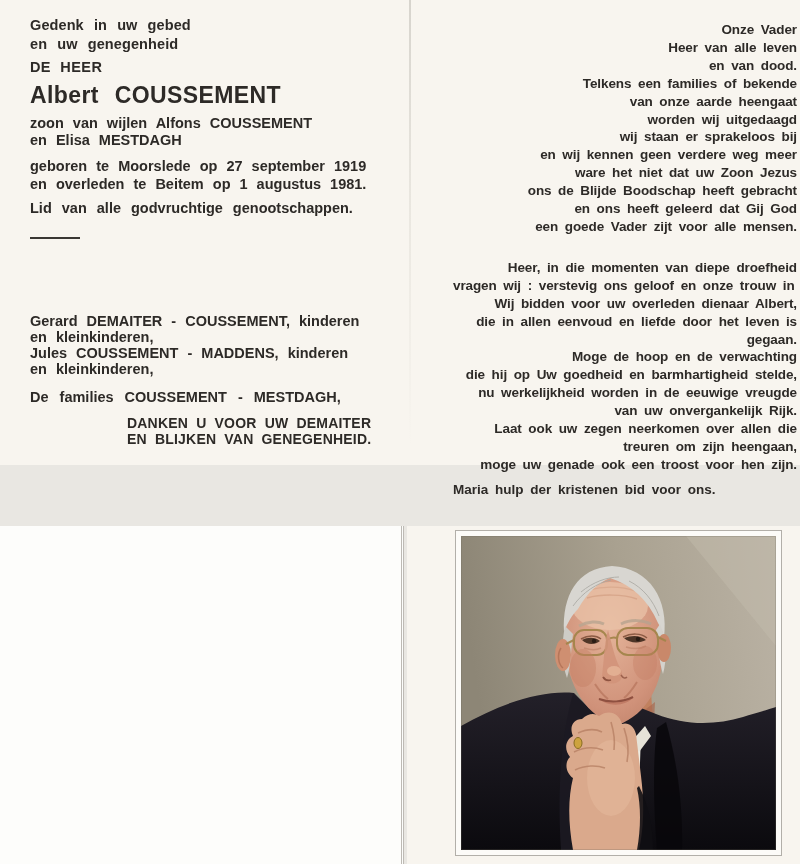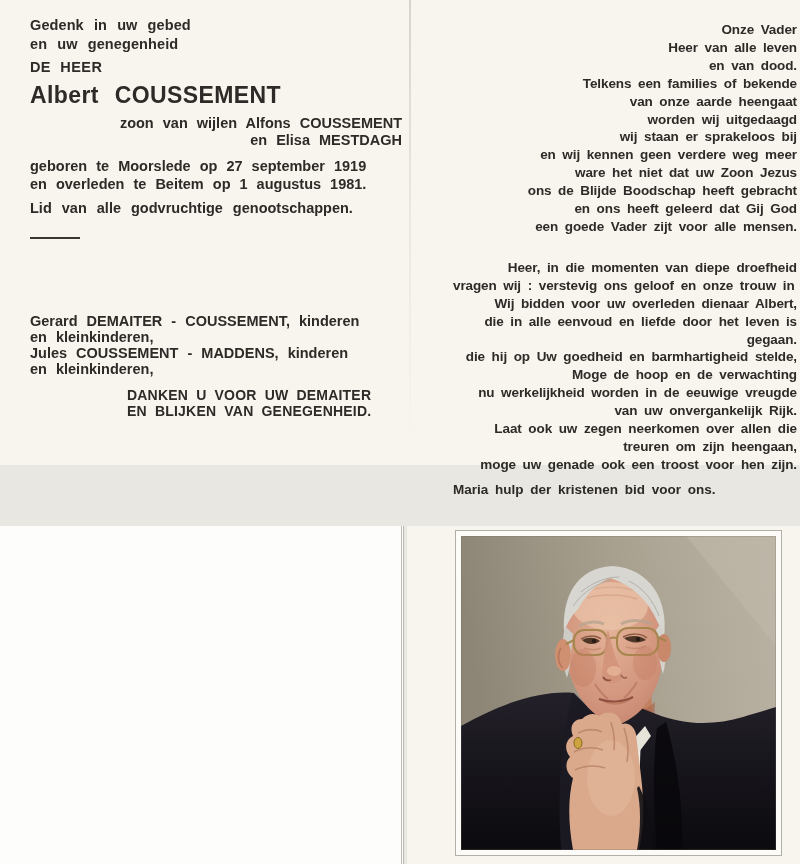--- a/index.html
+++ b/index.html
@@ -29,21 +29,21 @@
   }
   .col{position:absolute;font-weight:700;}
   .col-left{left:30px;top:16px;width:372px;}
   .col-right{left:453px;top:21px;width:344px;}
   .line{white-space:nowrap;}
 
   
   .intro .line{font-size:14.5px;line-height:19px;word-spacing:6px;letter-spacing:.1px;}
   .honorific{font-size:14.5px;margin-top:5px;word-spacing:5px;letter-spacing:.4px;}
   .deceased-name{font-size:23px;margin-top:7px;letter-spacing:.4px;word-spacing:9px;white-space:nowrap;}
-  .lineage .line{font-size:14.5px;line-height:17px;word-spacing:5px;text-align:right;}
+  .lineage .line{font-size:14.5px;line-height:17px;word-spacing:5px;}
   .lineage{margin-top:6px;}
   .dates .line{font-size:14.5px;line-height:18px;word-spacing:5px;}
   .dates{margin-top:8px;}
   .membership{font-size:14.5px;margin-top:7px;word-spacing:6px;white-space:nowrap;}
   .rule{width:50px;border-top:2.5px solid #3a3733;margin-top:21px;}
   .family{margin-top:74px;}
   .family .line{font-size:14.5px;line-height:16px;word-spacing:5px;}
   .families-line{font-size:14.5px;margin-top:12px;word-spacing:7px;white-space:nowrap;}
   .gratitude{margin-top:10px;margin-left:97px;}
   .gratitude .line{font-size:14px;line-height:16px;word-spacing:4px;letter-spacing:.2px;}
@@ -93,20 +93,21 @@
         <div class="line">en overleden te Beitem op 1 augustus 1981.</div>
       </div>
     <div class="membership line">Lid van alle godvruchtige genootschappen.</div>
     <div class="rule"></div>
     <div class="family">
         <div class="line">Gerard DEMAITER - COUSSEMENT, kinderen</div>
         <div class="line">en kleinkinderen,</div>
         <div class="line">Jules COUSSEMENT - MADDENS, kinderen</div>
         <div class="line">en kleinkinderen,</div>
       </div>
+    <div class="families-line">De families COUSSEMENT - MESTDAGH,</div>
     <div class="gratitude">
         <div class="line">DANKEN U VOOR UW DEMAITER</div>
         <div class="line">EN BLIJKEN VAN GENEGENHEID.</div>
       </div>
   </div>
 
   <div class="col col-right">
     <div class="prayer prayer-1">
         <div class="line">Onze Vader</div>
         <div class="line">Heer van alle leven</div>
@@ -118,24 +119,24 @@
         <div class="line">en wij kennen geen verdere weg meer</div>
         <div class="line">ware het niet dat uw Zoon Jezus</div>
         <div class="line">ons de Blijde Boodschap heeft gebracht</div>
         <div class="line">en ons heeft geleerd dat Gij God</div>
         <div class="line">een goede Vader zijt voor alle mensen.</div>
       </div>
     <div class="prayer prayer-2">
         <div class="line">Heer, in die momenten van diepe droefheid</div>
         <div class="line">vragen wij : verstevig ons geloof en onze trouw in U.</div>
         <div class="line">Wij bidden voor uw overleden dienaar Albert,</div>
-        <div class="line">die in alle eenvoud en liefde door het leven is</div>
+        <div class="line">die in allen eenvoud en liefde door het leven is</div>
         <div class="line">gegaan.</div>
+        <div class="line">Moge de hoop en de verwachting</div>
         <div class="line">die hij op Uw goedheid en barmhartigheid stelde,</div>
-        <div class="line">Moge de hoop en de verwachting</div>
         <div class="line">nu werkelijkheid worden in de eeuwige vreugde</div>
         <div class="line">van uw onvergankelijk Rijk.</div>
         <div class="line">Laat ook uw zegen neerkomen over allen die</div>
         <div class="line">treuren om zijn heengaan,</div>
         <div class="line">moge uw genade ook een troost voor hen zijn.</div>
       </div>
     <div class="invocation">Maria hulp der kristenen bid voor ons.</div>
   </div>
 </div>
 

